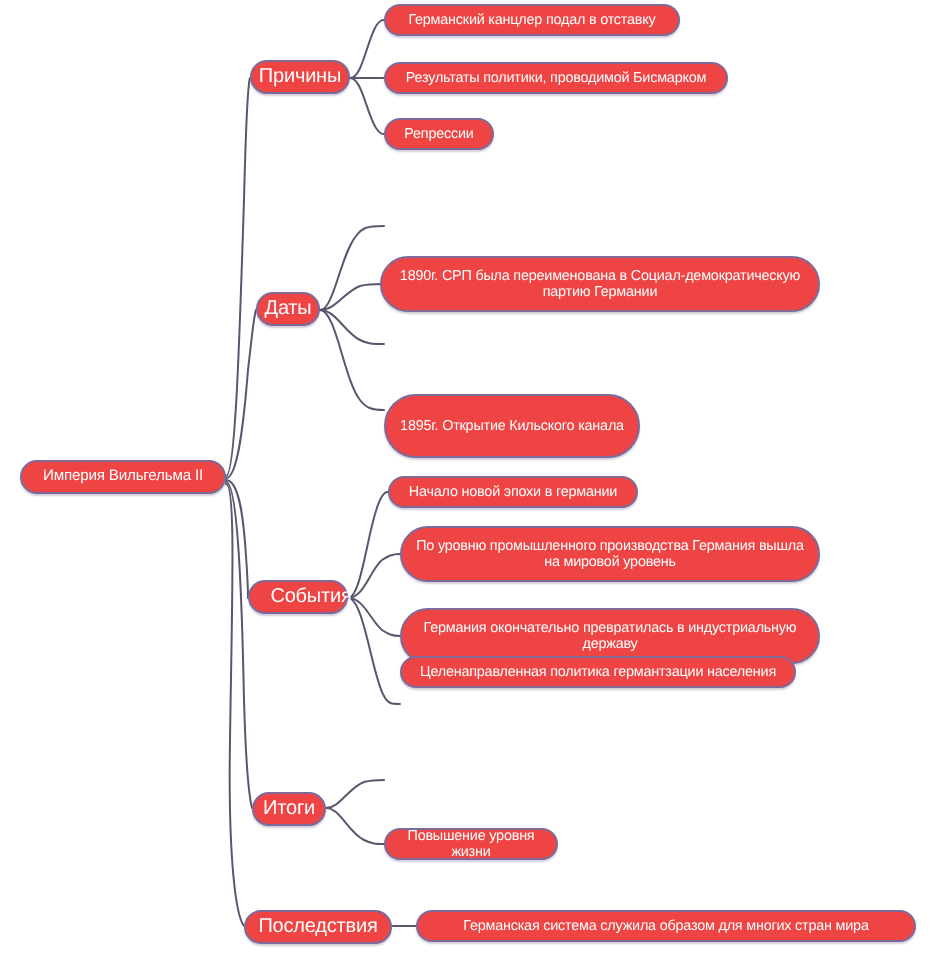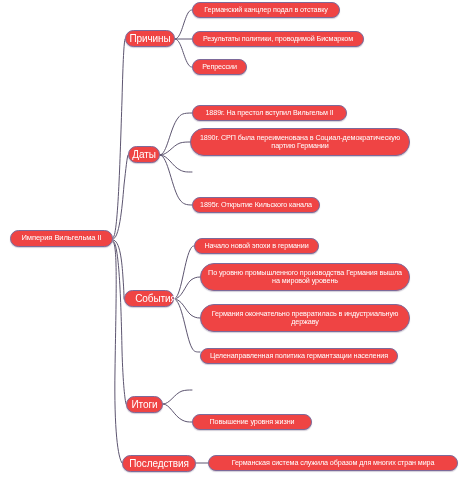--- a/index.html
+++ b/index.html
@@ -97,50 +97,47 @@
   <div class="node node-leaf" style="left:192px; top:31px; width:172px; height:16px;">
     <span>Результаты политики, проводимой Бисмарком</span>
   </div>
   <div class="node node-leaf" style="left:192px; top:59px; width:55px; height:16px;">
     <span>Репрессии</span>
   </div>
 
   <div class="node node-branch" style="left:128px; top:146px; width:32px; height:17px;">
     <span>Даты</span>
   </div>
-  <div class="node node-leaf" style="left:192px; top:105px; width:155px; height:16px;">
-    <span>1889г. На престол вступил Вильгельм II</span>
-  </div>
   <div class="node node-leaf" style="left:190px; top:128px; width:220px; height:28px;">
     <span>1890г. СРП была переименована в Социал-демократическую партию Германии</span>
   </div>
-  <div class="node node-leaf" style="left:192px; top:197px; width:128px; height:16px;">
+  <div class="node node-leaf" style="left:192px; top:197px; width:128px; height:32px;">
     <span>1895г. Открытие Кильского канала</span>
   </div>
 
   <div class="node node-branch" style="left:124px; top:290px; width:50px; height:17px;padding-left:20px;">
     <span>События</span>
   </div>
   <div class="node node-leaf" style="left:194px; top:238px; width:125px; height:16px;">
     <span>Начало новой эпохи в германии</span>
   </div>
   <div class="node node-leaf" style="left:200px; top:263px; width:210px; height:28px;">
     <span>По уровню промышленного производства Германия вышла на мировой уровень</span>
   </div>
   <div class="node node-leaf" style="left:200px; top:304px; width:210px; height:28px;">
     <span>Германия окончательно превратилась в индустриальную державу</span>
   </div>
-  <div class="node node-leaf" style="left:200px; top:348px; width:198px; height:16px;">
+  <div class="node node-leaf" style="left:200px; top:328px; width:198px; height:16px;">
     <span>Целенаправленная политика германтзации населения</span>
   </div>
 
   <div class="node node-branch" style="left:126px; top:396px; width:37px; height:17px;">
     <span>Итоги</span>
   </div>
-  <div class="node node-leaf" style="left:192px; top:414px; width:120px; height:16px;">
+  <div class="node node-leaf" style="left:192px; top:414px; width:87px; height:16px;">
     <span>Повышение уровня жизни</span>
   </div>
 
   <div class="node node-branch" style="left:122px; top:455px; width:74px; height:17px;">
     <span>Последствия</span>
   </div>
   <div class="node node-leaf" style="left:208px; top:455px; width:250px; height:16px;">
     <span>Германская система служила образом для многих стран мира</span>
   </div>
 

